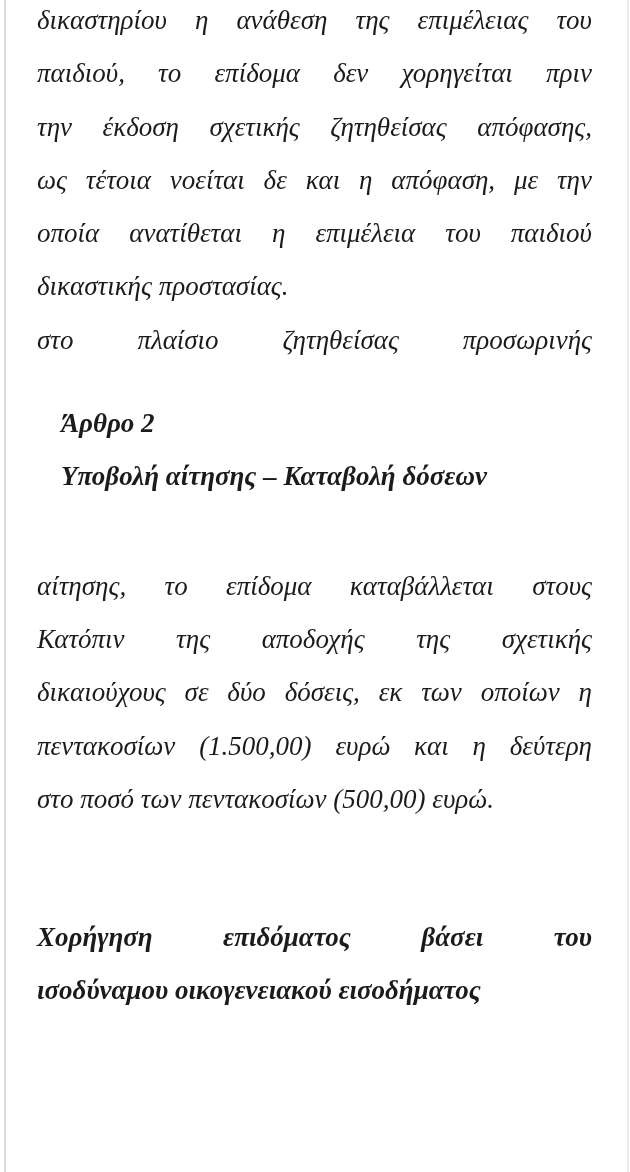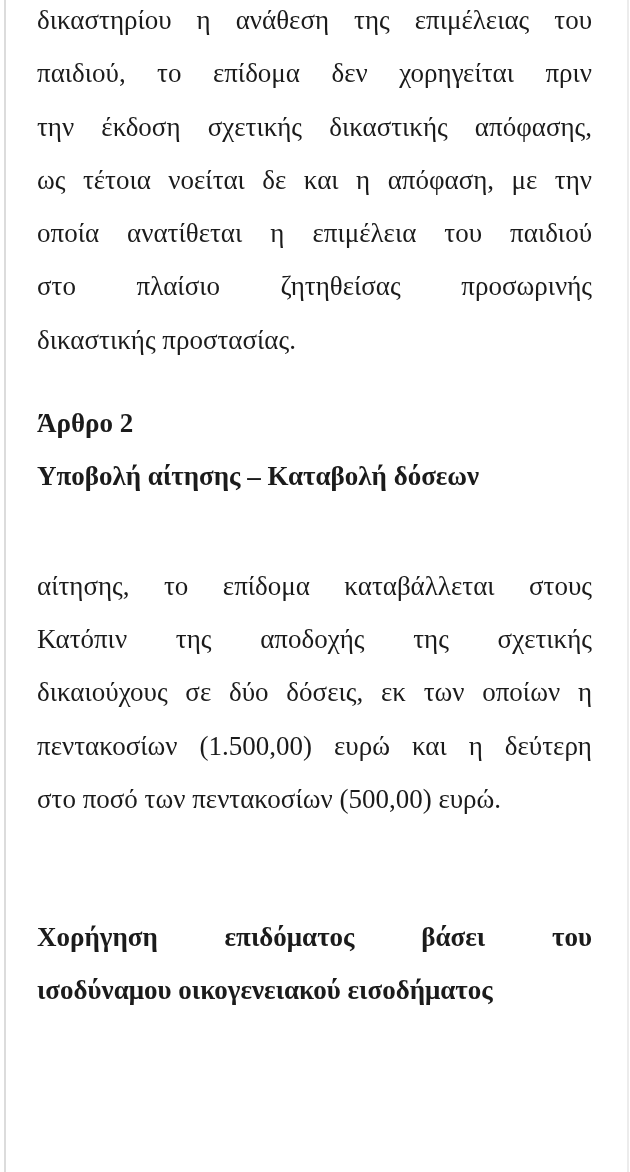--- a/index.html
+++ b/index.html
@@ -35,54 +35,55 @@
     position: absolute;
     left: 0;
     top: 0;
     width: 630px;
     height: 1172px;
     box-sizing: border-box;
     padding: 0 38px 1px 37px;
     color: #1b1b1b;
     font-size: 27px;
     line-height: 53.3px;
+    font-style: italic;
   }
   .line {
     white-space: normal;
     text-align: justify;
     text-align-last: justify;
   }
   .line.end {
     text-align: left;
     text-align-last: left;
   }
   .bold {
     font-weight: 700;
   }
   .para1 { margin-top: -6px; }
-  .article2-block { margin-top: 30px; }
+  .article2-block { margin-top: 30px; margin-left: 24px; }
   .para2 { margin-top: 56px; }
   .article3-block { margin-top: 85px; }
 </style>
 </head>
 <body>
 
 <div class="edge-line-left"></div>
 <div class="edge-line-right"></div>
 
 <div class="page">
 
   <div class="para1">
     <div class="line">δικαστηρίου η ανάθεση της επιμέλειας του</div>
     <div class="line">παιδιού, το επίδομα δεν χορηγείται πριν</div>
-    <div class="line">την έκδοση σχετικής δικαστικής απόφασης,</div>
+    <div class="line">την έκδοση σχετικής ζητηθείσας απόφασης,</div>
     <div class="line">ως τέτοια νοείται δε και η απόφαση, με την</div>
     <div class="line">οποία ανατίθεται η επιμέλεια του παιδιού</div>
+    <div class="line end">δικαστικής προστασίας.</div>
     <div class="line">στο πλαίσιο ζητηθείσας προσωρινής</div>
-    <div class="line end">δικαστικής προστασίας.</div>
   </div>
 
   <div class="article2-block">
     <div class="line end bold">Άρθρο 2</div>
     <div class="line end bold">Υποβολή αίτησης – Καταβολή δόσεων</div>
   </div>
 
   <div class="para2">
     <div class="line">αίτησης, το επίδομα καταβάλλεται στους</div>
     <div class="line">Κατόπιν της αποδοχής της σχετικής</div>

